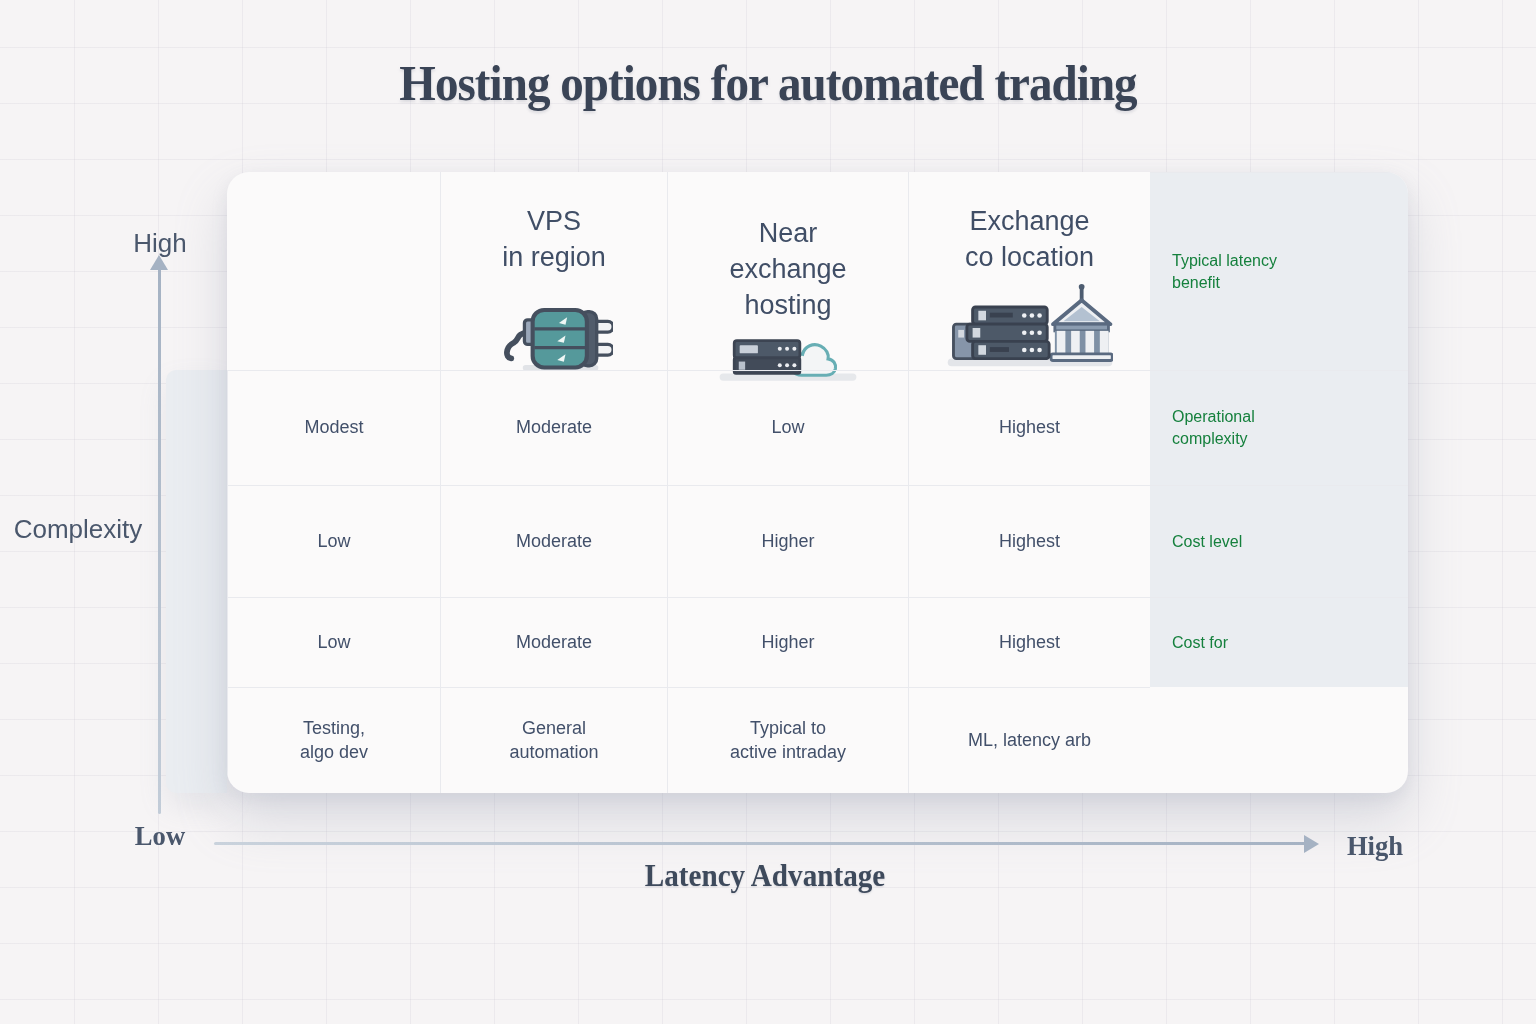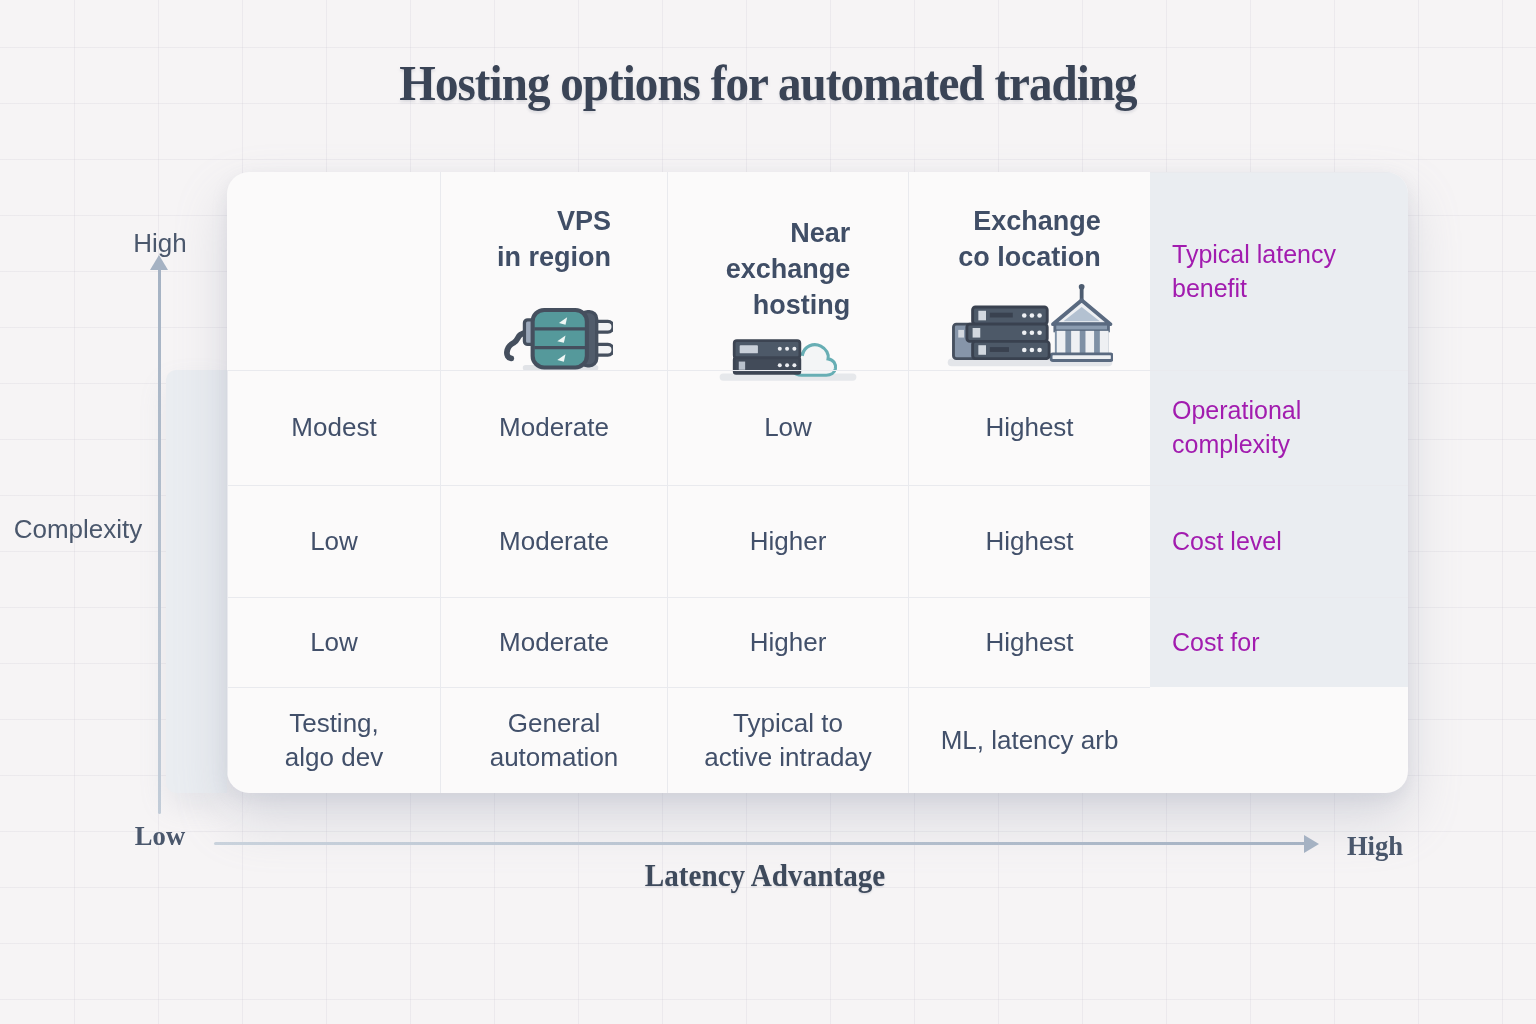--- a/index.html
+++ b/index.html
@@ -36,27 +36,27 @@
   }
   .band-ext{
     left:166px;top:370px;width:61px;height:423px;
     background:#eaedf1;border-radius:10px 0 0 10px;
     box-shadow:0 14px 28px rgba(147,153,172,0.15);
   }
   .cell{display:flex;align-items:center;justify-content:center;box-sizing:border-box;}
   .cell.vline{border-left:1.5px solid #e9eaee;}
   .cell.hline{border-top:1.5px solid #e9eaee;}
   .cell.rowlbl{justify-content:flex-start;padding-left:22px;background:#eaedf1;}
-  .rowlbl-text{font-size:25px;line-height:1.35;color:#a21caf;white-space:pre-line;}
-  .val{font-size:26px;line-height:1.3;color:#42506a;text-align:center;white-space:pre-line;}
+  .rowlbl-text{font-size:16px;line-height:1.35;color:#15803d;white-space:pre-line;}
+  .val{font-size:18px;line-height:1.3;color:#42506a;text-align:center;white-space:pre-line;}
 
   .hdr{flex-direction:column;justify-content:flex-start;padding-top:20px;}
   .hdr-label{
-    font-size:27px;font-weight:700;line-height:1.33;color:#404e66;
-    text-align:right;white-space:pre-line;
+    font-size:27px;font-weight:400;line-height:1.33;color:#404e66;
+    text-align:center;white-space:pre-line;
   }
   .hdr .icon-wrap{display:flex;align-items:center;justify-content:center;}
   #hdr-local .icon-wrap{order:0;margin-top:4px;}
   #hdr-local .hdr-label{order:1;margin-top:14px;}
   #hdr-vps .hdr-label{margin-top:12px;}
   #hdr-vps .icon-wrap{margin-top:6px;}
   #hdr-near .hdr-label{margin-top:24px;}
   #hdr-near .icon-wrap{margin-top:2px;}
   #hdr-colo .hdr-label{margin-top:12px;}
   #hdr-colo .icon-wrap{margin-top:8px;}

